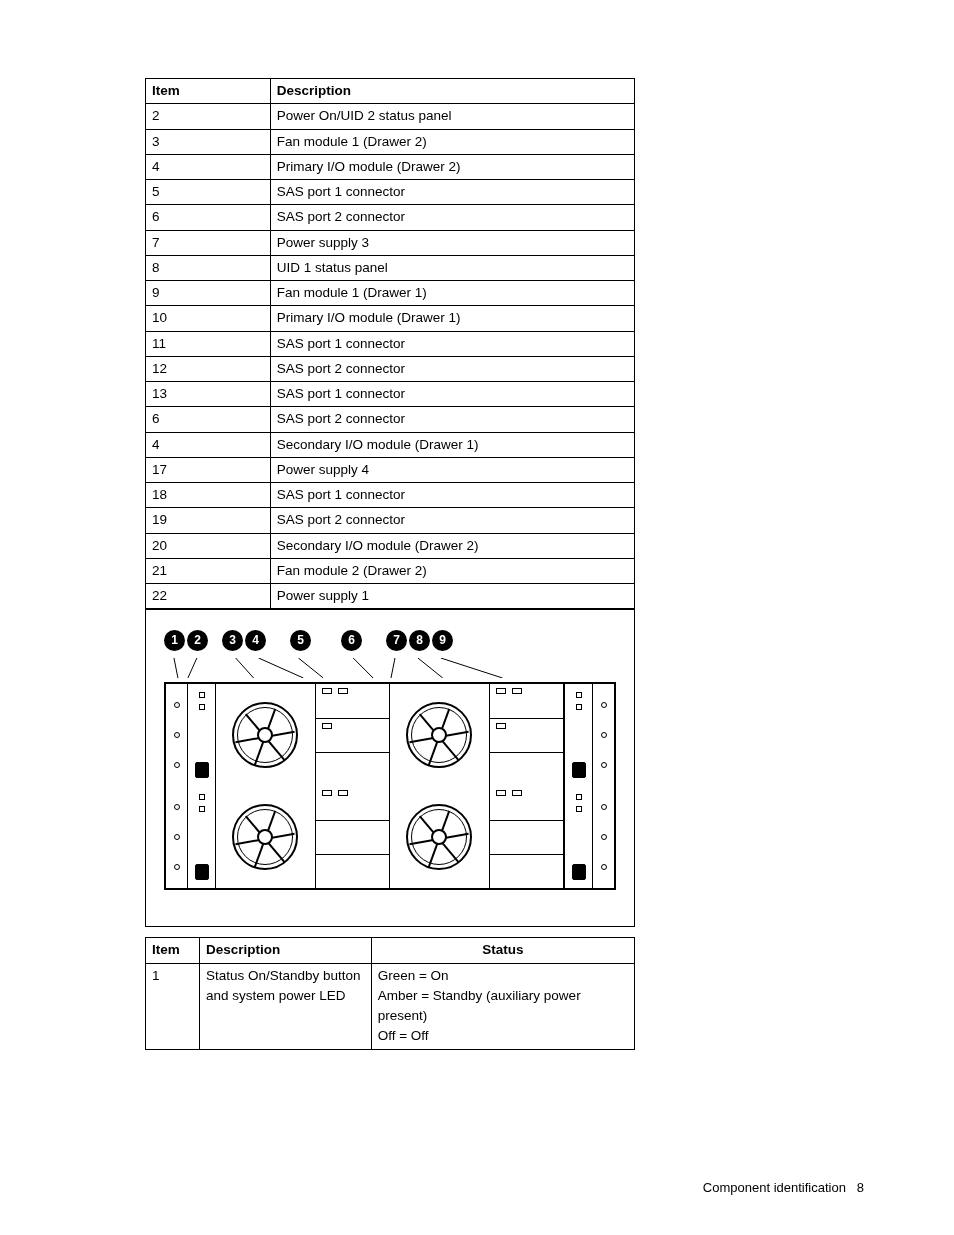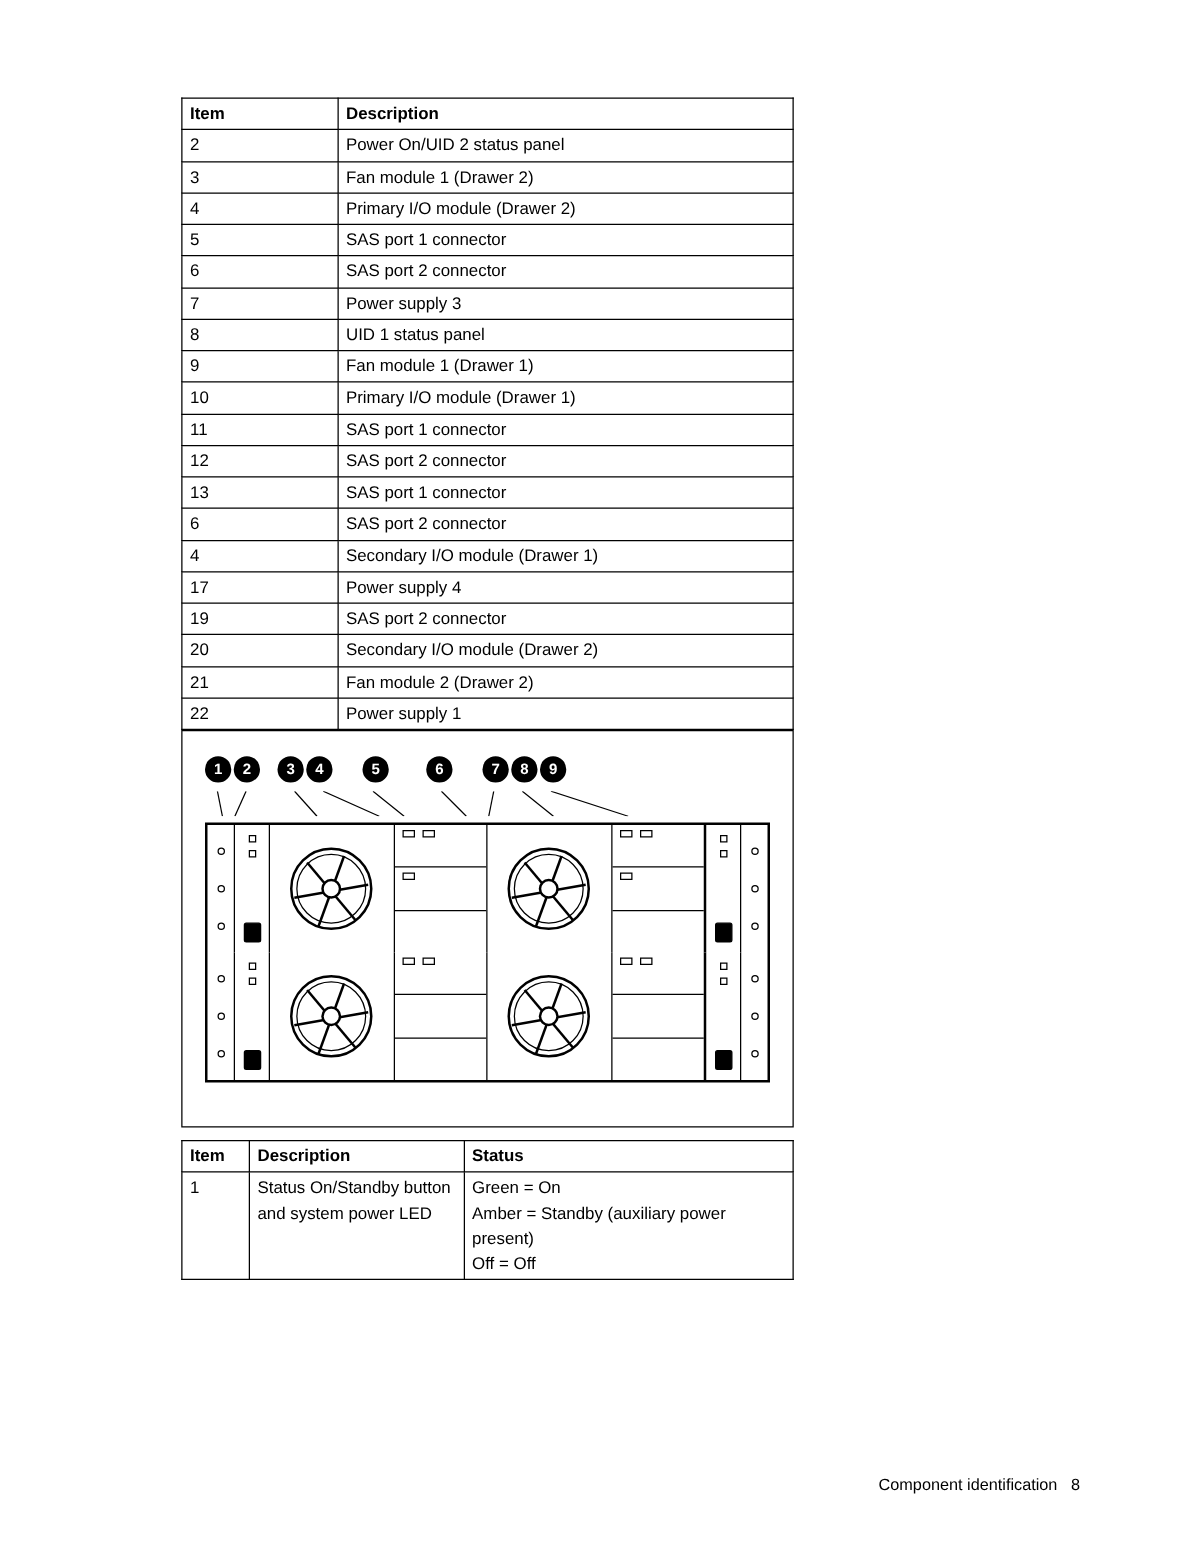--- a/index.html
+++ b/index.html
@@ -156,21 +156,21 @@
     flex: 1; border-bottom: 1px solid #000; position: relative;
   }
   .io-cell .slot:last-child { border-bottom: none; }
   .io-cell .port {
     width: 10px; height: 6px; border: 1px solid #000;
     position: absolute;
   }
   .t2 { width: 490px; }
   .t2 .c-item { width: 54px; }
   .t2 .c-desc { width: 172px; }
-  .t2 .c-stat { width: 264px; }
+  .t2 .c-stat { width: 264px; text-align: center; }
   .footer {
     position: absolute;
     bottom: 40px;
     right: 90px;
     font-size: 13px;
     font-weight: 300;
   }
 </style>
 </head>
 <body>
@@ -238,20 +238,24 @@
             <td>6</td>
             <td>SAS port 2 connector</td>
           </tr>
           <tr>
             <td>4</td>
             <td>Secondary I/O module (Drawer 1)</td>
           </tr>
           <tr>
             <td>17</td>
             <td>Power supply 4</td>
+          </tr>
+          <tr>
+            <td>18</td>
+            <td>SAS port 1 connector</td>
           </tr>
           <tr>
             <td>19</td>
             <td>SAS port 2 connector</td>
           </tr>
           <tr>
             <td>20</td>
             <td>Secondary I/O module (Drawer 2)</td>
           </tr>
           <tr>

